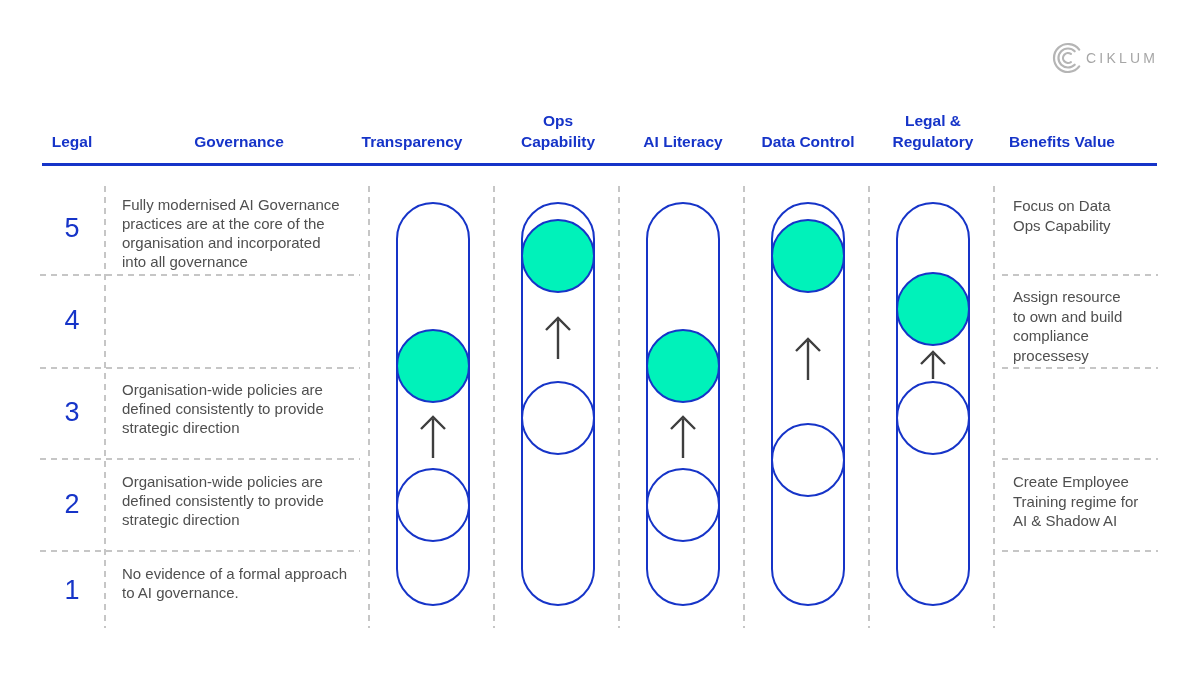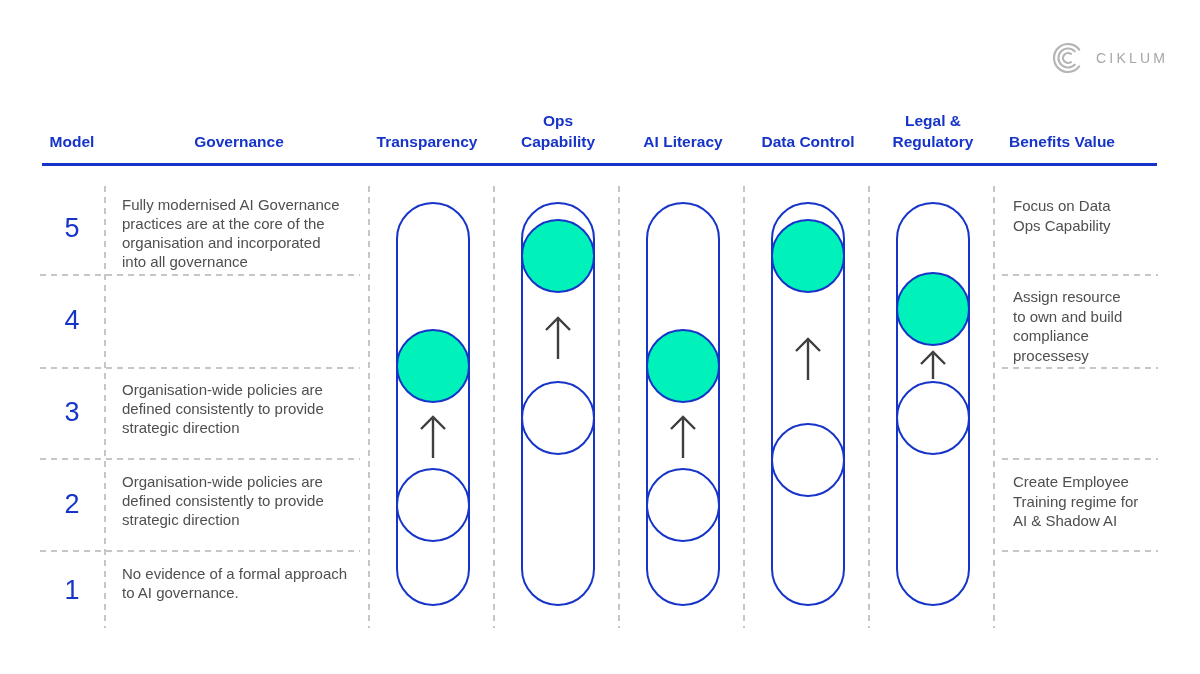--- a/index.html
+++ b/index.html
@@ -36,40 +36,40 @@
     border:2px solid var(--blue);border-radius:37px;background:transparent;
   }
   .dot{
     position:absolute;width:74px;height:74px;box-sizing:border-box;
     border:2px solid var(--blue);border-radius:50%;background:#fff;z-index:2;
   }
   .dot.filled{background:var(--teal);}
   .arrow{position:absolute;z-index:3;}
   .arrow polyline,.arrow line{stroke:#3e3e3e;stroke-width:2.4;fill:none;}
   .logo{position:absolute;left:1050px;top:40px;display:flex;align-items:center;}
-  .logo-text{color:#a6a6a6;font-size:14px;letter-spacing:3.2px;font-weight:500;margin-left:10px;}
+  .logo-text{color:#a6a6a6;font-size:14px;letter-spacing:3.2px;font-weight:500;}
   .logo svg{display:block;}
 </style>
 </head>
 <body>
 
 <div id="canvas" style="--blue: #1634c8; --teal: #00f2ba;">
 
   <div class="logo">
     <svg width="36" height="36" viewBox="0 0 36 36">
       <path d="M 29.2 9.6 A 14 14 0 1 0 29.2 26.4" stroke="#b5b5b5" stroke-width="2.2" fill="none" stroke-linecap="round"></path>
       <path d="M 24.7 11.3 A 9.5 9.5 0 1 0 24.7 24.7" stroke="#b5b5b5" stroke-width="2.2" fill="none" stroke-linecap="round"></path>
       <path d="M 20.9 13.9 A 5 5 0 1 0 20.9 22.1" stroke="#b5b5b5" stroke-width="2.2" fill="none" stroke-linecap="round"></path>
     </svg>
     <span class="logo-text">CIKLUM</span>
   </div>
 
-  <div class="hdr" style="left:72px">Model</div>
+  <div class="hdr" style="left:72px">Legal</div>
   <div class="hdr" style="left:239px">Governance</div>
-  <div class="hdr" style="left:427px">Transparency</div>
+  <div class="hdr" style="left:412px">Transparency</div>
   <div class="hdr" style="left:558px">Ops
 Capability</div>
   <div class="hdr" style="left:683px">AI Literacy</div>
   <div class="hdr" style="left:808px">Data Control</div>
   <div class="hdr" style="left:933px">Legal &amp;
 Regulatory</div>
   <div class="hdr" style="left:1062px">Benefits Value</div>
   <div class="underline"></div>
 
   <div class="vdash" style="left:104px"></div>

